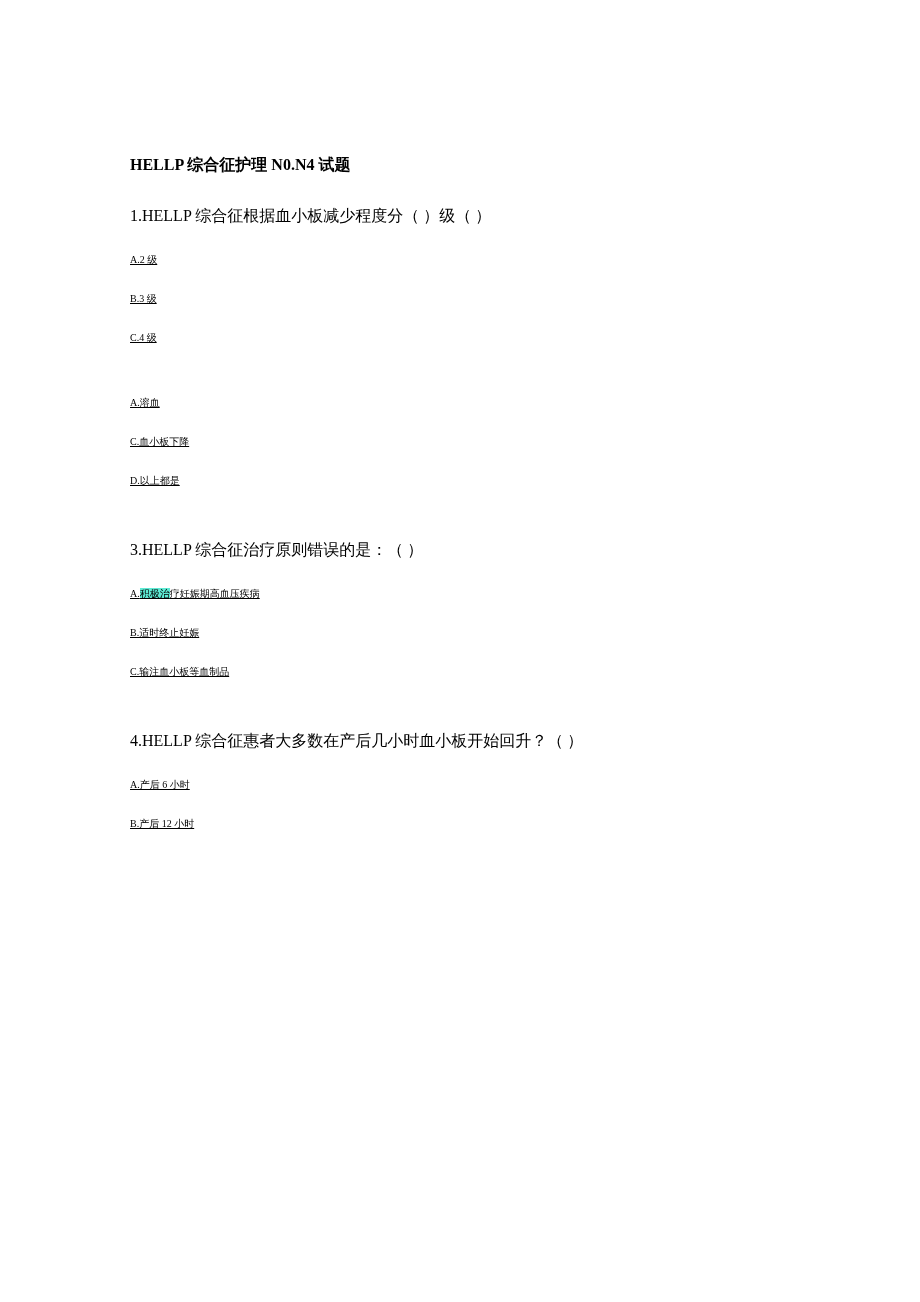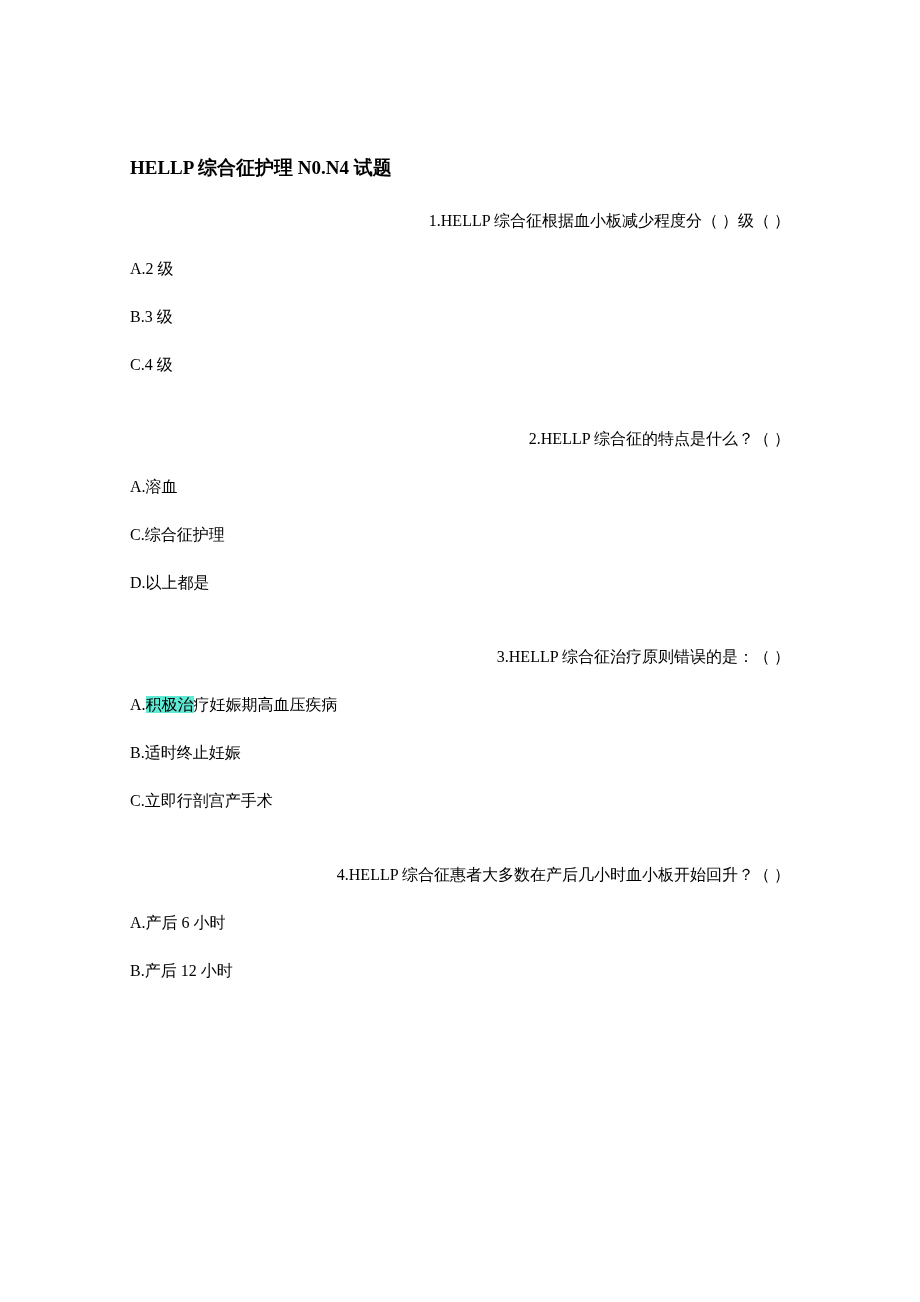--- a/index.html
+++ b/index.html
@@ -9,34 +9,34 @@
   }
   body {
     width: 920px;
     height: 1302px;
     background: #ffffff;
     font-family: "SimSun", "宋体", serif;
     color: #000000;
     padding: 155px 130px 0 130px;
   }
   .title {
-    font-size: 19px;
+    font-size: 16px;
     font-weight: bold;
     margin-bottom: 28px;
   }
   .question-stem {
     font-size: 16px;
     margin-bottom: 24px;
     line-height: 1.5;
-    text-align: right;
   }
   .option {
-    font-size: 16px;
+    font-size: 10px;
     margin-bottom: 24px;
     line-height: 1.5;
+    text-decoration: underline;
   }
   .question-block {
     margin-bottom: 50px;
   }
   .highlight {
     background-color: #5eead4;
   }
 </style>
 </head>
 <body>
@@ -44,30 +44,29 @@
 <div class="title">HELLP 综合征护理 N0.N4 试题</div>
 
 <div class="question-block">
   <div class="question-stem">1.HELLP 综合征根据血小板减少程度分（ ）级（ ）</div>
   <div class="option">A.2 级</div>
   <div class="option">B.3 级</div>
   <div class="option">C.4 级</div>
 </div>
 
 <div class="question-block">
-  <div class="question-stem">2.HELLP 综合征的特点是什么？（ ）</div>
   <div class="option">A.溶血</div>
-  <div class="option">C.综合征护理</div>
+  <div class="option">C.血小板下降</div>
   <div class="option">D.以上都是</div>
 </div>
 
 <div class="question-block">
   <div class="question-stem">3.HELLP 综合征治疗原则错误的是：（ ）</div>
   <div class="option" id="q3a">A.<span class="highlight">积极治</span>疗妊娠期高血压疾病</div>
   <div class="option">B.适时终止妊娠</div>
-  <div class="option">C.立即行剖宫产手术</div>
+  <div class="option">C.输注血小板等血制品</div>
 </div>
 
 <div class="question-block">
   <div class="question-stem">4.HELLP 综合征惠者大多数在产后几小时血小板开始回升？（ ）</div>
   <div class="option">A.产后 6 小时</div>
   <div class="option">B.产后 12 小时</div>
 </div>
 
 </body></html>

